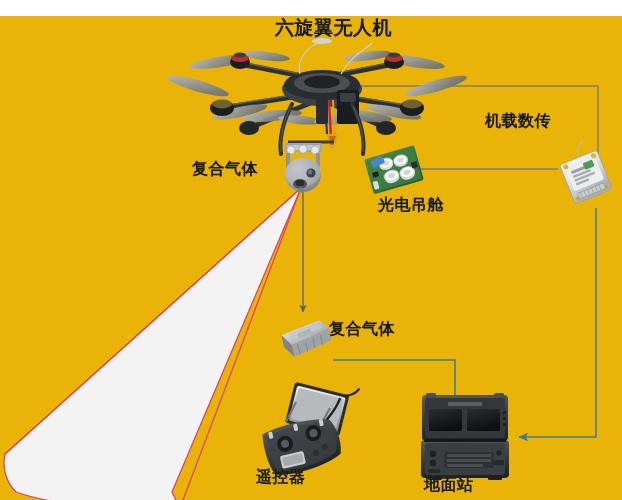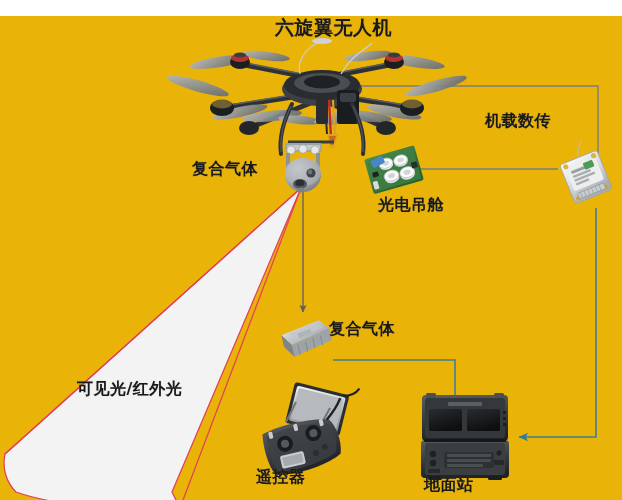--- a/index.html
+++ b/index.html
@@ -414,19 +414,18 @@
   <div class="lbl lbl-md" style="left:192px; top:144px;">复合气体</div>
 
   <div class="lbl lbl-md" style="left:485px; top:96px;">机载数传</div>
 
   <div class="lbl lbl-md lbl-center" style="left:378px; top:180px;">
     <div>光电吊舱</div>
   </div>
 
   <div class="lbl lbl-md" style="left:329px; top:304px;">复合气体</div>
 
-  <div class="lbl lbl-md" style="left:77px; top:364px;">可见光/红外光</div>
 
   <div class="lbl lbl-md" style="left:256px; top:452px;">遥控器</div>
 
   <div class="lbl lbl-md" style="left:424px; top:460px;">地面站</div>
 
 </div>
 
 </body></html>

